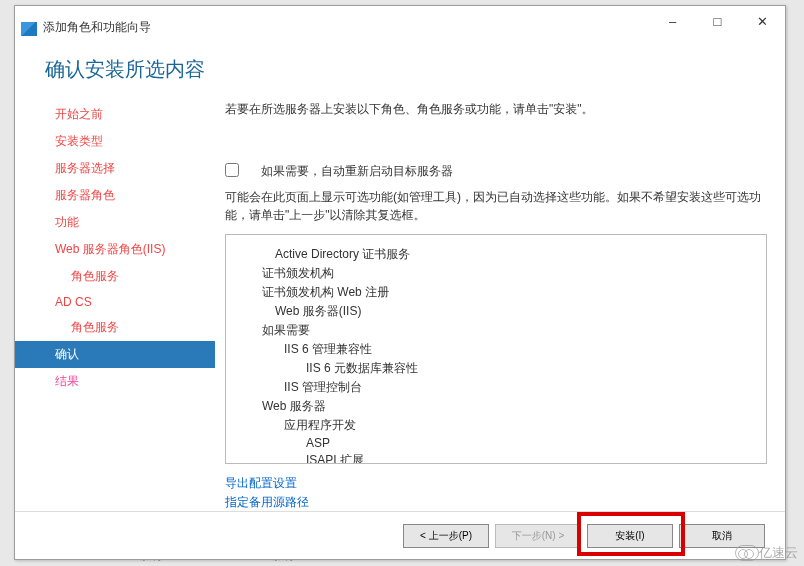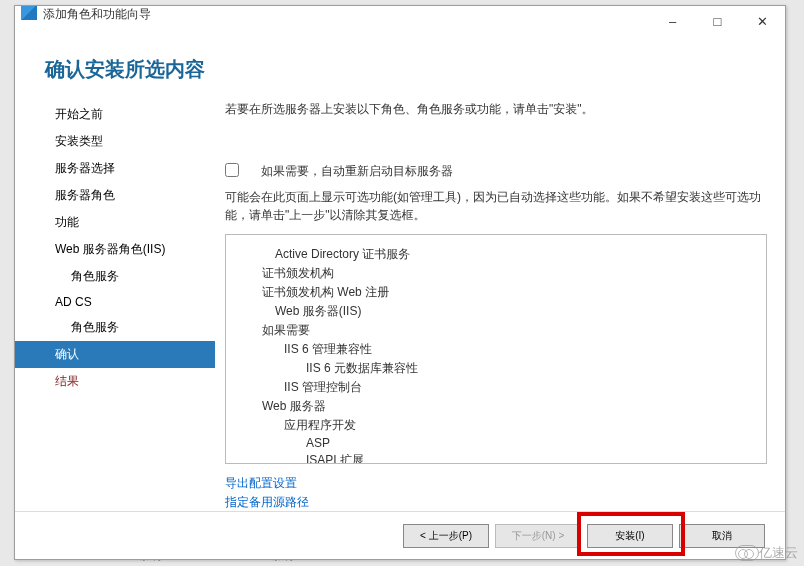--- a/index.html
+++ b/index.html
@@ -1,31 +1,31 @@
 <!DOCTYPE html>
 <html><head>
   <meta charset="utf-8">
   <style>
     * { margin: 0; padding: 0; box-sizing: border-box; font-family: "Microsoft YaHei", "Segoe UI", sans-serif; }
     body { background: #e8e8e8; width: 804px; height: 566px; position: relative; overflow: hidden; }
     .window { position: absolute; top: 5px; left: 14px; width: 772px; height: 555px; background: #fff; border: 1px solid #9e9e9e; box-shadow: 1px 1px 3px rgba(0,0,0,.2); }
-    .titlebar { height: 30px; display: flex; align-items: flex-start; padding-left: 6px; background: #fff; }
+    .titlebar { height: 30px; display: flex; align-items: flex-end; padding-left: 6px; background: #fff; }
     .titlebar-icon { width: 16px; height: 14px; background: linear-gradient(135deg,#3a96dd 50%,#2078c0 50%); margin-right: 6px; }
     .titlebar-text { flex: 1; font-size: 12px; color: #333; }
     .win-controls { display: flex; }
     .win-btn { width: 45px; height: 30px; display: flex; align-items: center; justify-content: center; font-size: 13px; color: #333; cursor: default; }
     .header-area { padding: 20px 30px 0 30px; display: flex; justify-content: space-between; align-items: flex-start; }
-    .page-title { font-size: 20px; color: #1a6698; font-weight: 700; }
+    .page-title { font-size: 20px; color: #1a6698; font-weight: 400; }
     .target-box { text-align: right; font-size: 11px; color: #555; }
     .content { display: flex; padding: 18px 0 0 0; height: 450px; }
     .sidebar { width: 200px; padding-left: 30px; }
-    .side-item { font-size: 12px; color: #000000; padding: 5px 10px; cursor: default; }
+    .side-item { font-size: 12px; color: #ef4444; padding: 5px 10px; cursor: default; }
     .side-item.sub { padding-left: 26px; }
     .side-item.active { background: #2a7ab9; color: #fff; margin-left: -30px; padding-left: 40px; }
-    .side-item.disabled { color: #7f1d1d; }
+    .side-item.disabled { color: #ec4899; }
     .main { flex: 1; padding: 0 18px 0 10px; font-size: 12px; color: #333; }
     .intro { margin-bottom: 12px; }
     .restart-row { display: flex; align-items: flex-start; gap: 22px; margin-bottom: 8px; margin-top: 45px; }
     .restart-row input { width: 14px; height: 14px; }
     .note { margin-bottom: 10px; line-height: 1.5; }
     .tree-box { border: 1px solid #bbb; height: 230px; padding: 10px 14px; overflow-y: auto; margin-bottom: 10px; }
     .tree-box::-webkit-scrollbar { width: 16px; }
     .tree-box::-webkit-scrollbar-track { background: #f0f0f0; }
     .tree-box::-webkit-scrollbar-thumb { background: #c0c0c0; border: 1px solid #a0a0a0; }
     .t0 { padding: 1px 0; margin-left: 35px; }

